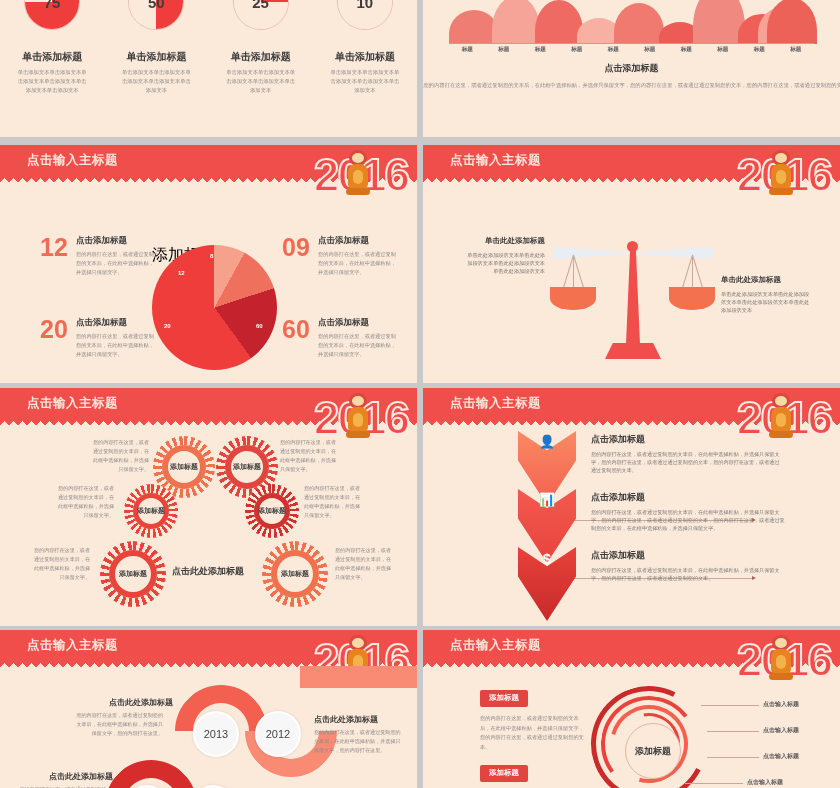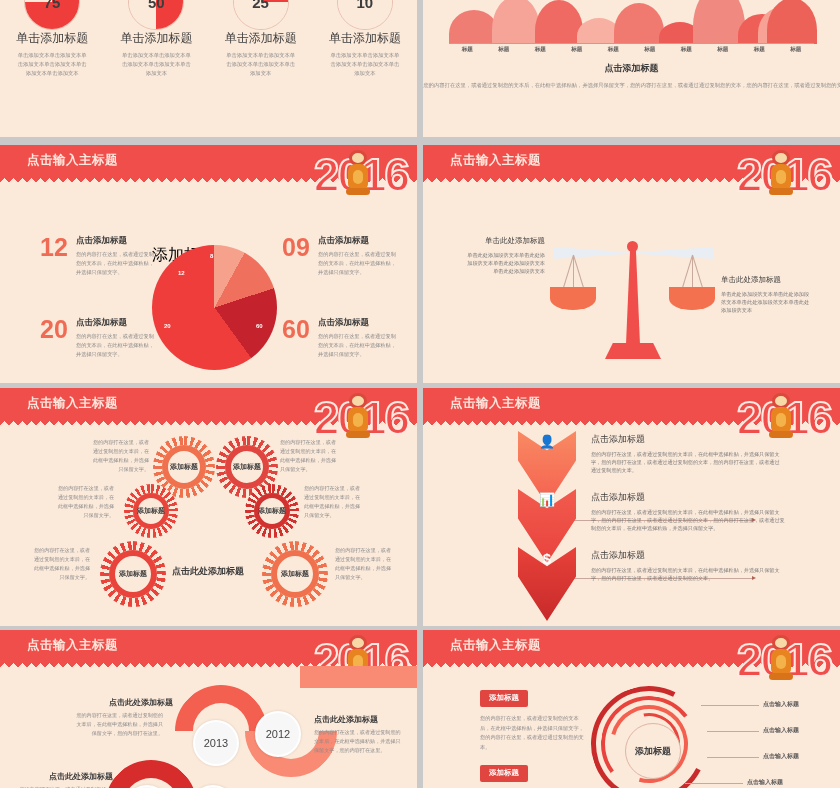--- a/index.html
+++ b/index.html
@@ -61,36 +61,36 @@
     background:#f3b24a; border-radius:5px;
   }
   .monkey .feet {
     position:absolute; left:1px; top:38px; width:24px; height:7px;
     background:#d9731a; border-radius:4px;
   }
 
   
   .body-area { position: absolute; left:0; right:0; top: 38px; bottom: 0; }
 
-  .ttl { font-weight: normal; color: #3d3d3d; }
+  .ttl { font-weight: bold; color: #3d3d3d; }
   .para { color: #7a7a7a; line-height: 1.55; }
 
   
   .pie-row { position:absolute; left:0; right:0; top:-38px; display:flex; }
   .pie-col { flex:1; display:flex; flex-direction:column; align-items:center; }
   .pie {
     width: 56px; height: 56px; border-radius: 50%;
     border: 1px solid #e9bfae; position: relative; background: #fbe9da;
   }
   .pie .num {
     position:absolute; inset:0; display:flex; align-items:center; justify-content:center;
     font-size:15px; font-weight:bold; color:#3d3d3d; z-index:3;
   }
   .pie .fill { position:absolute; inset:0; border-radius:50%; }
-  .pie-cap { margin-top:0; font-size:12px; font-weight:normal; color:#3d3d3d; }
+  .pie-cap { margin-top:20px; font-size:10px; font-weight:bold; color:#3d3d3d; }
   .pie-txt { margin-top:4px; font-size:5.3px; color:#8a8a8a; text-align:center; width:72px; line-height:1.7; }
 
   
   .hills { position:absolute; left:26px; right:26px; top:-40px; height:62px; }
   .hill {
     position:absolute; bottom:0; border-radius:50% 50% 0 0 / 70% 70% 0 0;
   }
   .baseline { position:absolute; left:0; right:0; bottom:0; height:1.2px; background:#e88f82; }
   .axis-labels { position:absolute; left:26px; right:26px; top:26px; display:flex; }
   .axis-labels span { flex:1; text-align:center; font-size:5.6px; color:#5d5d5d; font-weight:bold;}
@@ -464,21 +464,21 @@
     </div>
 
     <div class="body-area">
 
       <div class="tl-band" style="left:175px; top:17px; width:92px; height:92px; border:18px solid #f4604f; border-right-color:transparent; border-bottom-color:transparent; transform:rotate(45deg);"></div>
       <div class="tl-band" style="left:245px; top:17px; width:92px; height:92px; border:18px solid #f98a74; border-left-color:transparent; border-top-color:transparent; transform:rotate(45deg);"></div>
       <div class="tl-band" style="left:300px; top:-2px; width:130px; height:22px; background:#f98a74; border-radius:0;"></div>
       <div class="tl-band" style="left:105px; top:92px; width:92px; height:92px; border:18px solid #d62c2c; border-right-color:transparent; border-bottom-color:transparent; transform:rotate(45deg);"></div>
       <div class="tl-band" style="left:175px; top:92px; width:92px; height:92px; border:18px solid #ee4a44; border-left-color:transparent; border-top-color:transparent; transform:rotate(45deg);"></div>
 
-      <div class="tl-node" style="left:193px; top:52px;">2013</div>
+      <div class="tl-node" style="left:193px; top:43px;">2013</div>
       <div class="tl-node" style="left:255px; top:43px;text-align:right;">2012</div>
       <div class="tl-node" style="left:124px; top:117px;">2015</div>
       <div class="tl-node" style="left:190px; top:117px;">2014</div>
 
       <div class="tl-ttl" style="left:105px; top:29px; text-align:right; width:68px;">点击此处添加标题</div>
       <div class="tl-p" style="left:75px; top:43px; text-align:right;">您的内容打在这里，或者通过复制您的文本后，在此框中选择粘贴，并选择只保留文字，您的内容打在这里。</div>
 
       <div class="tl-ttl" style="left:314px; top:46px;">点击此处添加标题</div>
       <div class="tl-p" style="left:314px; top:60px;">您的内容打在这里，或者通过复制您的文本后，在此框中选择粘贴，并选择只保留文字，您的内容打在这里。</div>
 

